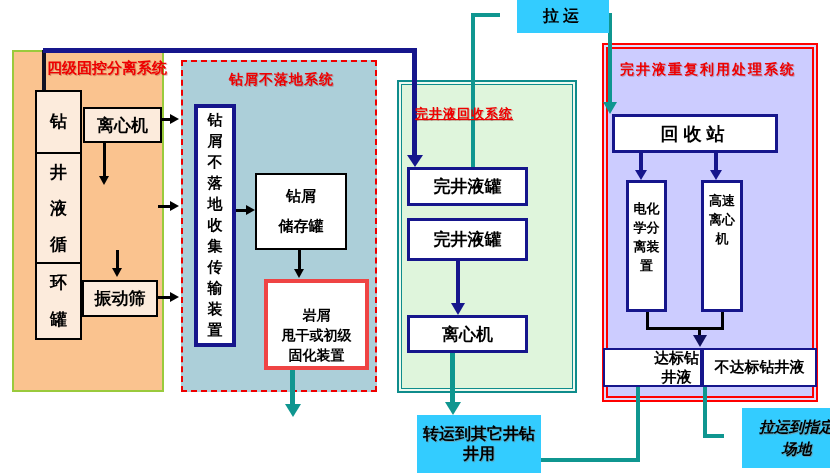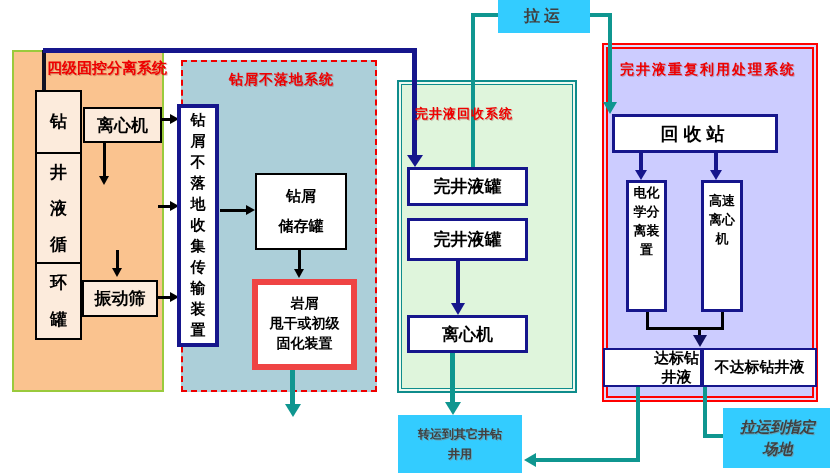--- a/index.html
+++ b/index.html
@@ -12,41 +12,41 @@
   .panel{position:absolute; z-index:1; box-sizing:border-box;}
   .ptitle{position:absolute; z-index:3; color:#ee0000; font-size:14px; white-space:nowrap;
           text-shadow:1px 1px 0 rgba(120,0,0,.25);}
   .box{position:absolute; z-index:3; box-sizing:border-box; display:flex; flex-direction:column;
        align-items:center; justify-content:center; text-align:center; color:#000;}
   .seg{position:absolute; z-index:2;}
   .ah{position:absolute; z-index:2; width:0; height:0;}
   .vtext{word-break:break-all; text-align:center; margin:0 auto;}
   .cream{background:#fcebdc; border:2px solid #000;}
   .white-navy{background:#fff; border:3px solid #16168c;}
-  .cyanbox{background:#33ccff; color:#404040;}
+  .cyanbox{background:#33ccff; color:#000000;margin-left:19px;}
   .shadowed{text-shadow:1px 1px 0 rgba(130,130,130,.55);}
 </style>
 </head>
 <body>
 
 <div id="canvas">
 
   <div class="panel" style="left:12px;top:50px;width:152px;height:342px;background:#fac38f;border:2px solid #9aca3c;"></div>
 
   <div class="panel" style="left:181px;top:60px;width:196px;height:332px;background:#accfd9;border:2px dashed #ee0000;"></div>
 
   <div class="panel" style="left:397px;top:80px;width:180px;height:313px;background:#dff5dc;border:2px solid #0e8c8c;
               box-shadow:inset 0 0 0 2px #f0faf0, inset 0 0 0 3px #0e8c8c;"></div>
 
   <div class="panel" style="left:602px;top:43px;width:216px;height:359px;background:#ccccff;border:2px solid #ff0000;
               box-shadow:inset 0 0 0 2px #dcdcfa, inset 0 0 0 4px #ff0000;"></div>
 
   <div class="ptitle" style="left:47px;top:59px;font-size:15px;letter-spacing:0px;">四级固控分离系统</div>
   <div class="ptitle" style="left:229px;top:71px;font-size:14px;letter-spacing:1px;">钻屑不落地系统</div>
-  <div class="ptitle" style="left:415px;top:105px;font-size:13px;letter-spacing:1px;">完井液回收系统</div>
+  <div class="ptitle" style="left:415px;top:105px;font-size:13px;letter-spacing:1px;text-decoration:underline;">完井液回收系统</div>
   <div class="ptitle" style="left:620px;top:61px;font-size:14px;letter-spacing:2px;">完井液重复利用处理系统</div>
 
   <div class="seg" style="left:42px;top:50px;width:4px;height:40px;background:#111122;"></div>
   <div class="seg" style="left:43px;top:48px;width:374px;height:5px;background:#16168c;"></div>
   <div class="seg" style="left:412px;top:48px;width:5px;height:107px;background:#16168c;"></div>
   <div class="ah" style="left:407px;top:155px;border-left:8px solid transparent;border-right:8px solid transparent;border-top:12px solid #16168c;"></div>
 
   <div class="seg" style="left:639px;top:153px;width:4px;height:17px;background:#16168c;"></div>
   <div class="ah" style="left:635px;top:170px;border-left:6px solid transparent;border-right:6px solid transparent;border-top:10px solid #16168c;"></div>
   <div class="seg" style="left:714px;top:153px;width:4px;height:17px;background:#16168c;"></div>
@@ -109,56 +109,56 @@
     <div style="flex:1;width:100%;display:flex;align-items:center;justify-content:center;">
       <span class="vtext" style="width:1.2em;font-size:17px;line-height:37px;">环罐</span>
     </div>
   </div>
 
   <div class="box cream" style="left:83px;top:107px;width:79px;height:36px;font-size:17px;">离心机</div>
 
 
   <div class="box cream" style="left:82px;top:280px;width:76px;height:37px;font-size:17px;">振动筛</div>
 
-  <div class="box" style="left:177px;top:104px;width:42px;height:243px;background:#fff;border:4px solid #16168c;">
+  <div class="box" style="left:194px;top:104px;width:42px;height:243px;background:#fff;border:4px solid #16168c;">
     <span class="vtext" style="width:1.2em;font-size:15px;line-height:21px;">钻屑不落地收集传输装置</span>
   </div>
 
   <div class="box" style="left:255px;top:173px;width:92px;height:77px;background:#fff;border:2px solid #000;justify-content:space-evenly;font-size:15px;">
     <div>钻屑</div>
     <div>储存罐</div>
   </div>
 
-  <div class="box" style="left:252px;top:279px;width:105px;height:91px;background:#fff;border:6px solid #ef4444;justify-content:flex-start;padding-top:8px;font-size:14px;line-height:20px;">
+  <div class="box" style="left:264px;top:279px;width:105px;height:91px;background:#fff;border:4px solid #ef4444;justify-content:flex-start;padding-top:22px;font-size:14px;line-height:20px;">
     <div>岩屑</div>
     <div>甩干或初级</div>
     <div>固化装置</div>
   </div>
 
   <div class="box white-navy" style="left:407px;top:167px;width:121px;height:39px;font-size:17px;">完井液罐</div>
   <div class="box white-navy" style="left:407px;top:218px;width:121px;height:43px;font-size:17px;">完井液罐</div>
   <div class="box white-navy" style="left:407px;top:315px;width:121px;height:38px;font-size:17px;">离心机</div>
 
   <div class="box white-navy" style="left:612px;top:114px;width:166px;height:39px;font-size:18px;letter-spacing:5px;">回收站</div>
 
-  <div class="box white-navy" style="left:626px;top:180px;width:41px;height:132px;justify-content:flex-start;padding-top:0;">
+  <div class="box white-navy" style="left:626px;top:180px;width:41px;height:132px;justify-content:flex-start;padding-top:16px;">
     <span class="vtext" style="width:2.4em;font-size:13px;line-height:19px;">电化学分离装置</span>
   </div>
 
   <div class="box white-navy" style="left:701px;top:180px;width:42px;height:132px;justify-content:flex-start;padding-top:8px;">
     <span class="vtext" style="width:2.4em;font-size:13px;line-height:19px;text-align:center;">高速离心机</span>
   </div>
 
   <div class="box" style="left:603px;top:348px;width:99px;height:39px;background:#fff;border:2px solid #16168c;font-size:15px;padding-left:48px;">达标钻井液</div>
   <div class="box" style="left:702px;top:348px;width:115px;height:39px;background:#fff;border:2px solid #16168c;font-size:15px;">不达标钻井液</div>
 
   <div class="box cyanbox" style="left:498px;top:0px;width:92px;height:33px;font-size:16px;letter-spacing:4px;">拉运</div>
 
 
-  <div class="box cyanbox shadowed" style="left:398px;top:415px;width:124px;height:58px;font-size:12px;line-height:20px;">
+  <div class="box cyanbox shadowed" style="left:398px;top:415px;width:124px;height:58px;font-size:16px;line-height:20px;">
     <div>转运到其它井钻</div>
     <div>井用</div>
   </div>
 
   <div class="box cyanbox shadowed" style="left:723px;top:408px;width:109px;height:60px;font-size:15px;line-height:22px;font-style:italic;">
     <div>拉运到指定</div>
     <div>场地</div>
   </div>
 
 </div>

